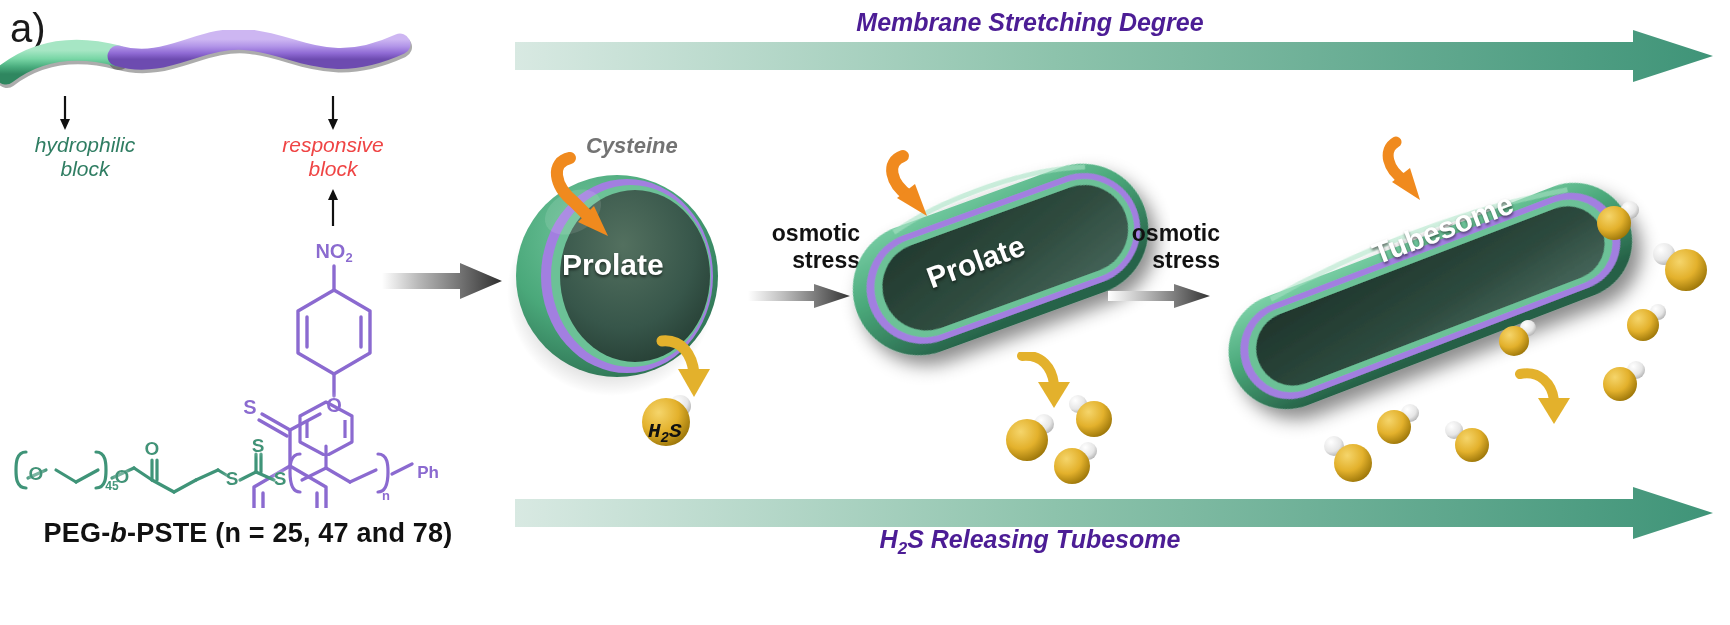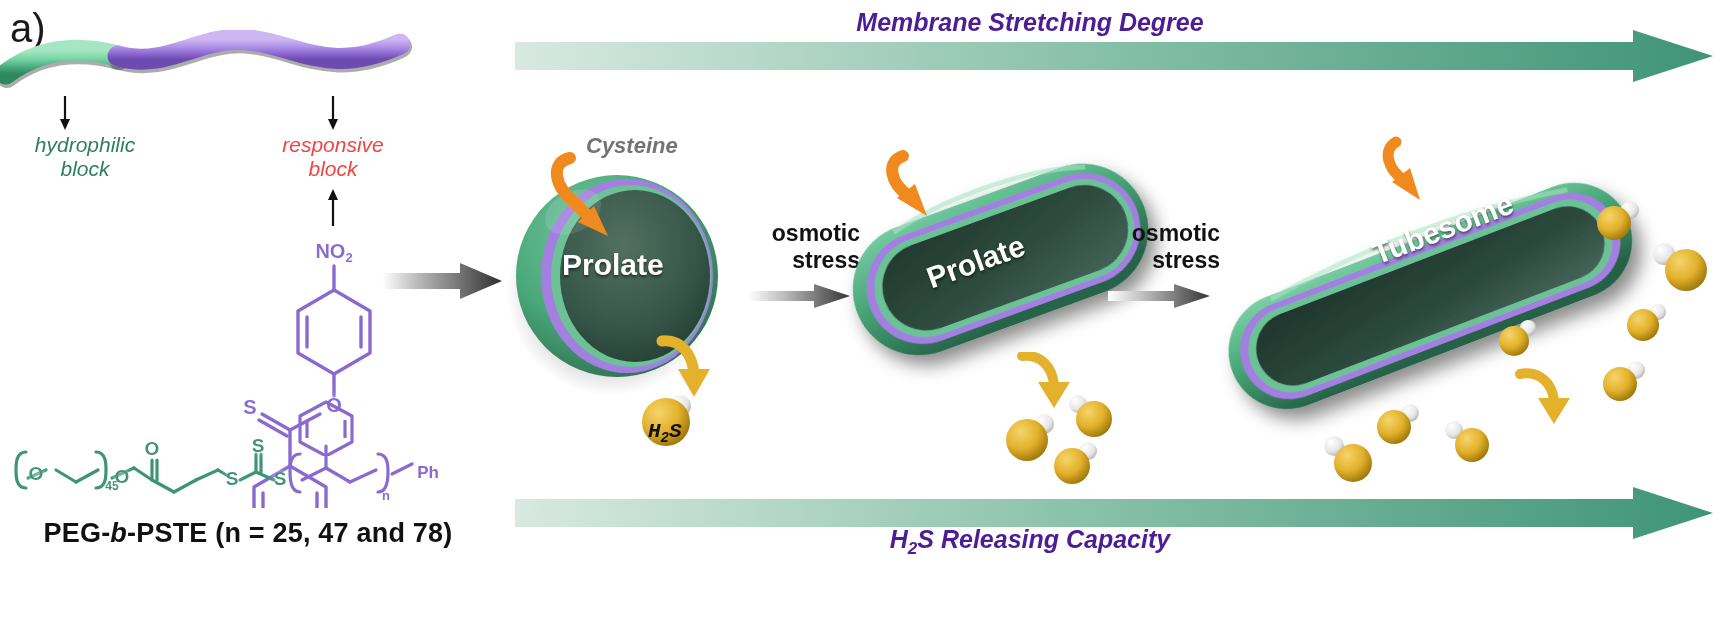--- a/index.html
+++ b/index.html
@@ -226,21 +226,21 @@
   <defs>
     <linearGradient id="gGrnArrowBot" x1="0" y1="0" x2="1" y2="0">
       <stop offset="0%" stop-color="#d8e9e2"></stop>
       <stop offset="45%" stop-color="#8dc3ac"></stop>
       <stop offset="100%" stop-color="#3f9478"></stop>
     </linearGradient>
   </defs>
   <polygon points="0,12 1118,12 1118,0 1198,26 1118,52 1118,40 0,40" fill="url(#gGrnArrowBot)"></polygon>
 </svg>
 <div class="abs bigarrow-label lbl-bottom">
-  <span>H</span><sub>2</sub><span>S Releasing Capacity</span>
+  <span>H</span><sub>2</sub><span>S Releasing Tubesome</span>
 </div>
 
 <svg class="abs" style="left:505px;top:150px;" width="240" height="250">
   <defs>
     <radialGradient id="gShellOuter" cx="38%" cy="30%" r="78%">
       <stop offset="0%" stop-color="#74c79f"></stop>
       <stop offset="55%" stop-color="#4aa87a"></stop>
       <stop offset="100%" stop-color="#2b6c4f"></stop>
     </radialGradient>
     <radialGradient id="gLumen" cx="42%" cy="32%" r="80%">

